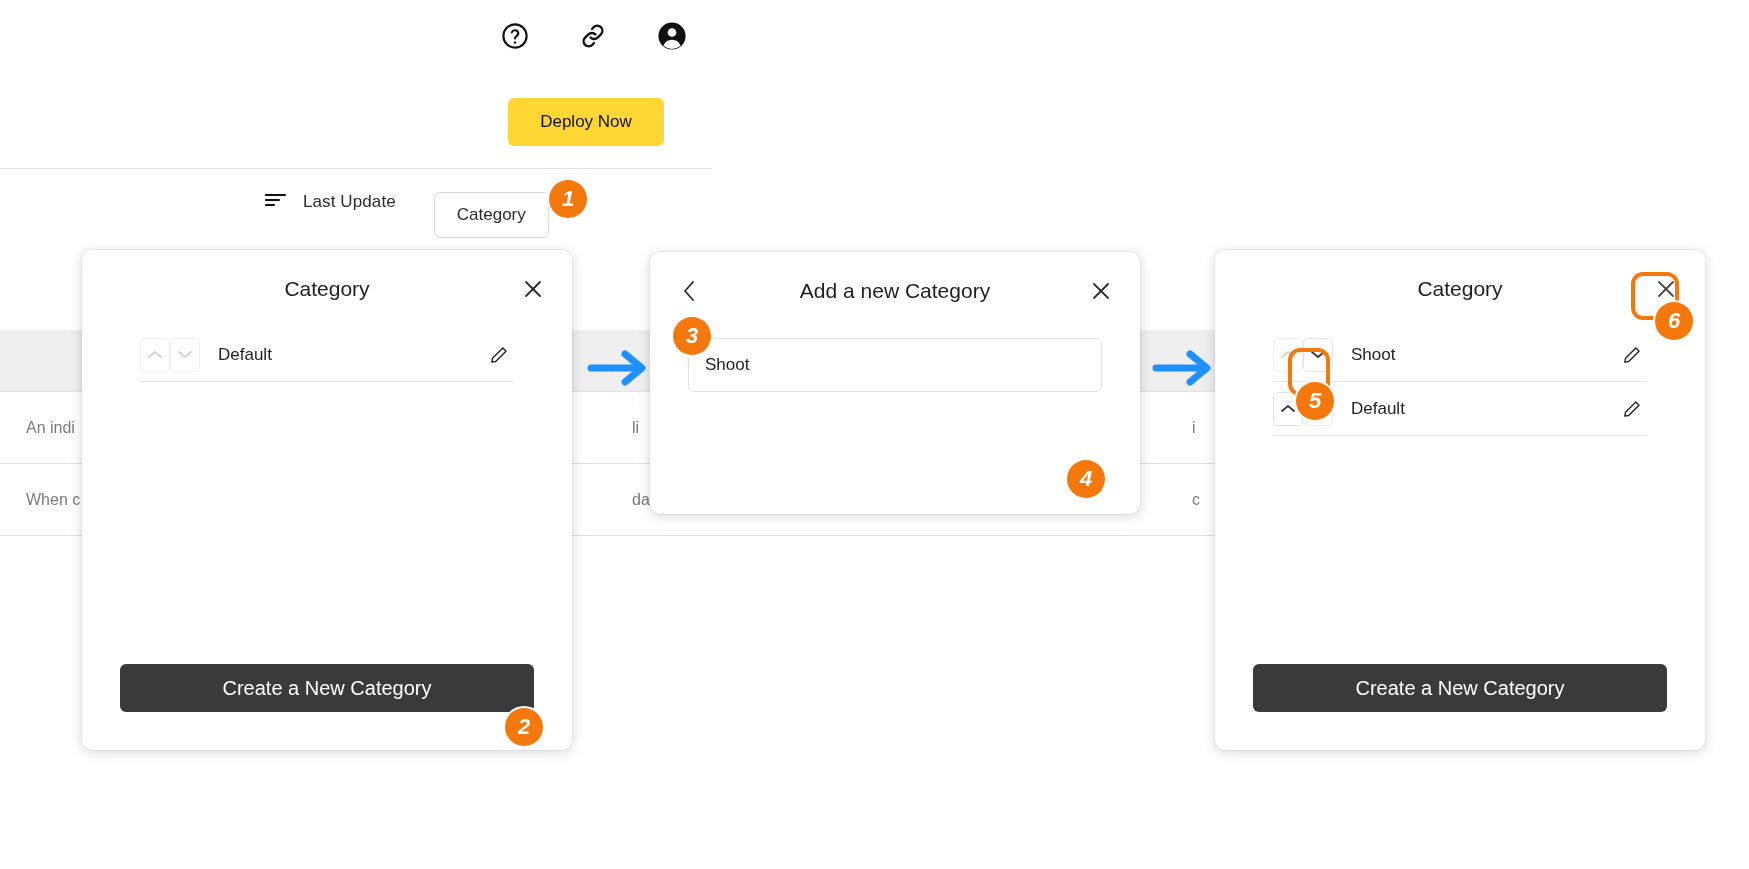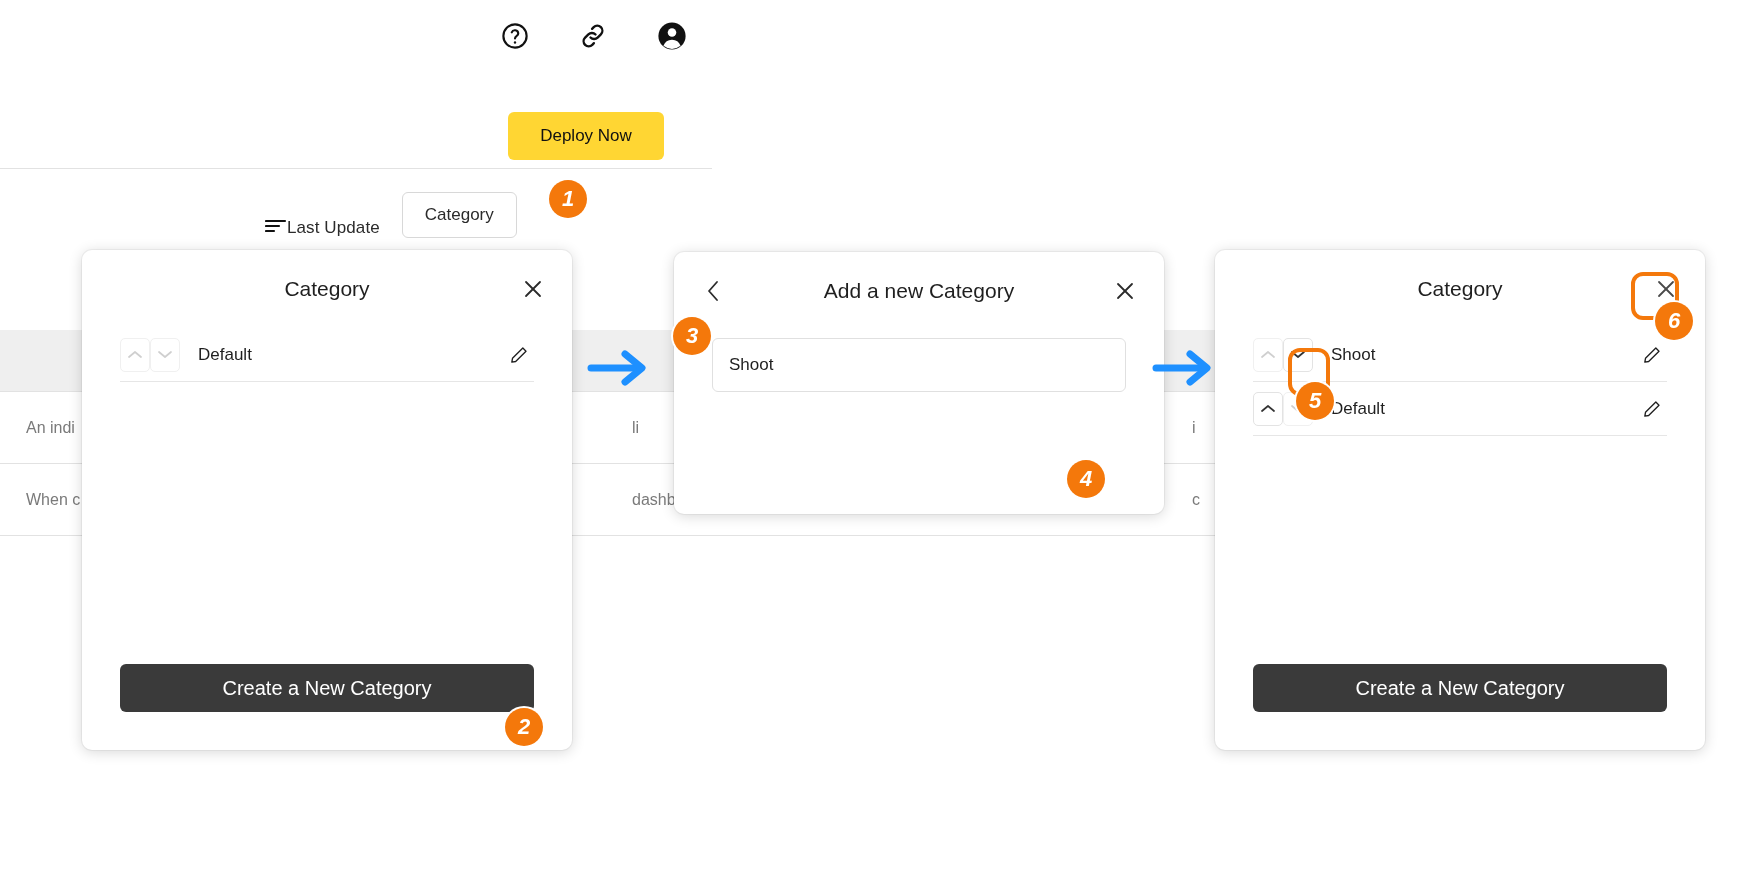--- a/index.html
+++ b/index.html
@@ -20,31 +20,31 @@
   .bg-topbar-icons svg { display: block; }
 
   .deploy-btn {
     position: absolute; left: 508px; top: 98px;
     width: 156px; height: 48px;
     background: #FFD633;
     border: none; border-radius: 6px;
     font-family: "Liberation Sans", sans-serif;
     font-size: 17px; color: #111;
     cursor: pointer;
-    display: flex; align-items: center; justify-content: center; margin-top: 14px;
+    display: flex; align-items: center; justify-content: center;
   }
 
   .divider-line {
     position: absolute; left: 0; top: 168px; width: 712px; height: 1px;
     background: #e2e2e2;
   }
 
   .filter-bar {
     position: absolute; left: 265px; top: 192px;
-    display: flex; align-items: flex-end; 
+    display: flex; align-items: flex-start; gap: 16px;
   }
   .sort-icon { display: block; }
   .last-update-label {
     font-size: 17px; color: #2b2b2b; letter-spacing: .1px;
   }
   .category-chip {
     margin-left: 22px;
     height: 46px; padding: 0 22px;
     border: 1px solid #d8d8d8; border-radius: 6px;
     background: #fff; font-size: 17px; color: #2b2b2b;
@@ -75,41 +75,41 @@
   .bg-col3 .bg-row { padding-left: 12px; }
 
   
   .modal {
     position: absolute;
     background: #ffffff;
     border-radius: 10px;
     box-shadow: 0 2px 14px rgba(0,0,0,.16), 0 0 0 1px rgba(0,0,0,.045);
   }
   .modal-1 { left: 82px;   top: 250px;  width: 490px;  height: 500px; }
-  .modal-2 { left: 650px;  top: 252px;  width: 490px;  height: 262px; margin-left: 24px; }
+  .modal-2 { left: 650px;  top: 252px;  width: 490px;  height: 262px; }
   .modal-3 { left: 1215px; top: 250px;  width: 490px;  height: 500px; }
 
   .modal-header {
     position: relative; height: 78px;
     display: flex; align-items: center; justify-content: center;
   }
   .modal-title { font-size: 21px; color: #1f1f1f; font-weight: 400; }
   .modal-close {
     position: absolute; right: 22px; top: 50%; transform: translateY(-50%);
     width: 34px; height: 34px; border: none; background: transparent;
     cursor: pointer; display: flex; align-items: center; justify-content: center;
   }
   .modal-back {
     position: absolute; left: 24px; top: 50%; transform: translateY(-50%);
     width: 30px; height: 30px; border: none; background: transparent;
     cursor: pointer; display: flex; align-items: center; justify-content: center;
   }
 
   
-  .cat-list { padding: 0 38px; }
+  .cat-list { padding: 0 58px; }
   .cat-row {
     height: 54px; display: flex; align-items: center;
     border-bottom: 1px solid #e6e6e6;
   }
   .ord-btn {
     width: 30px; height: 34px; border: 1px solid transparent; border-radius: 5px;
     background: transparent; display: flex; align-items: center; justify-content: center;
     cursor: pointer; padding: 0;
   }
   .ord-btn.enabled { border-color: #e3e3e3; }

